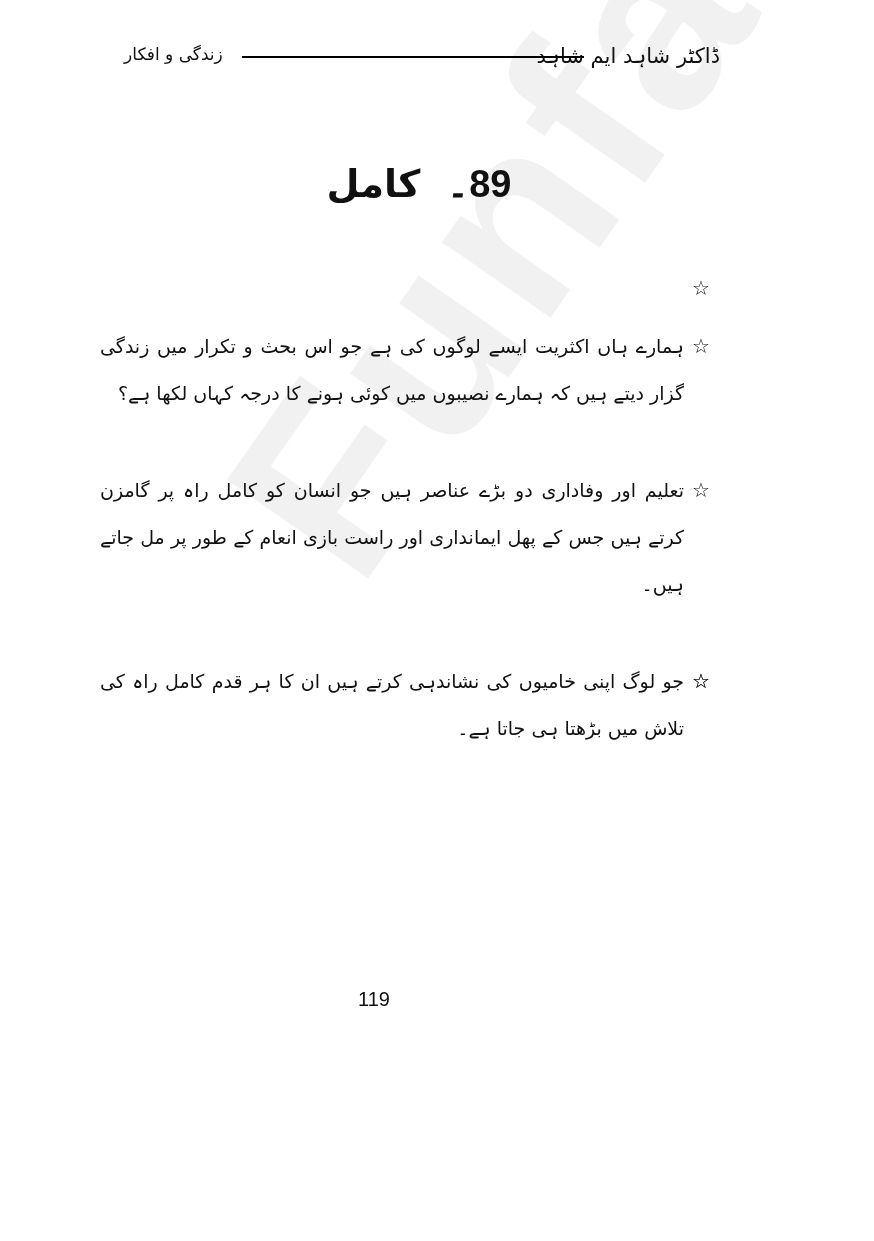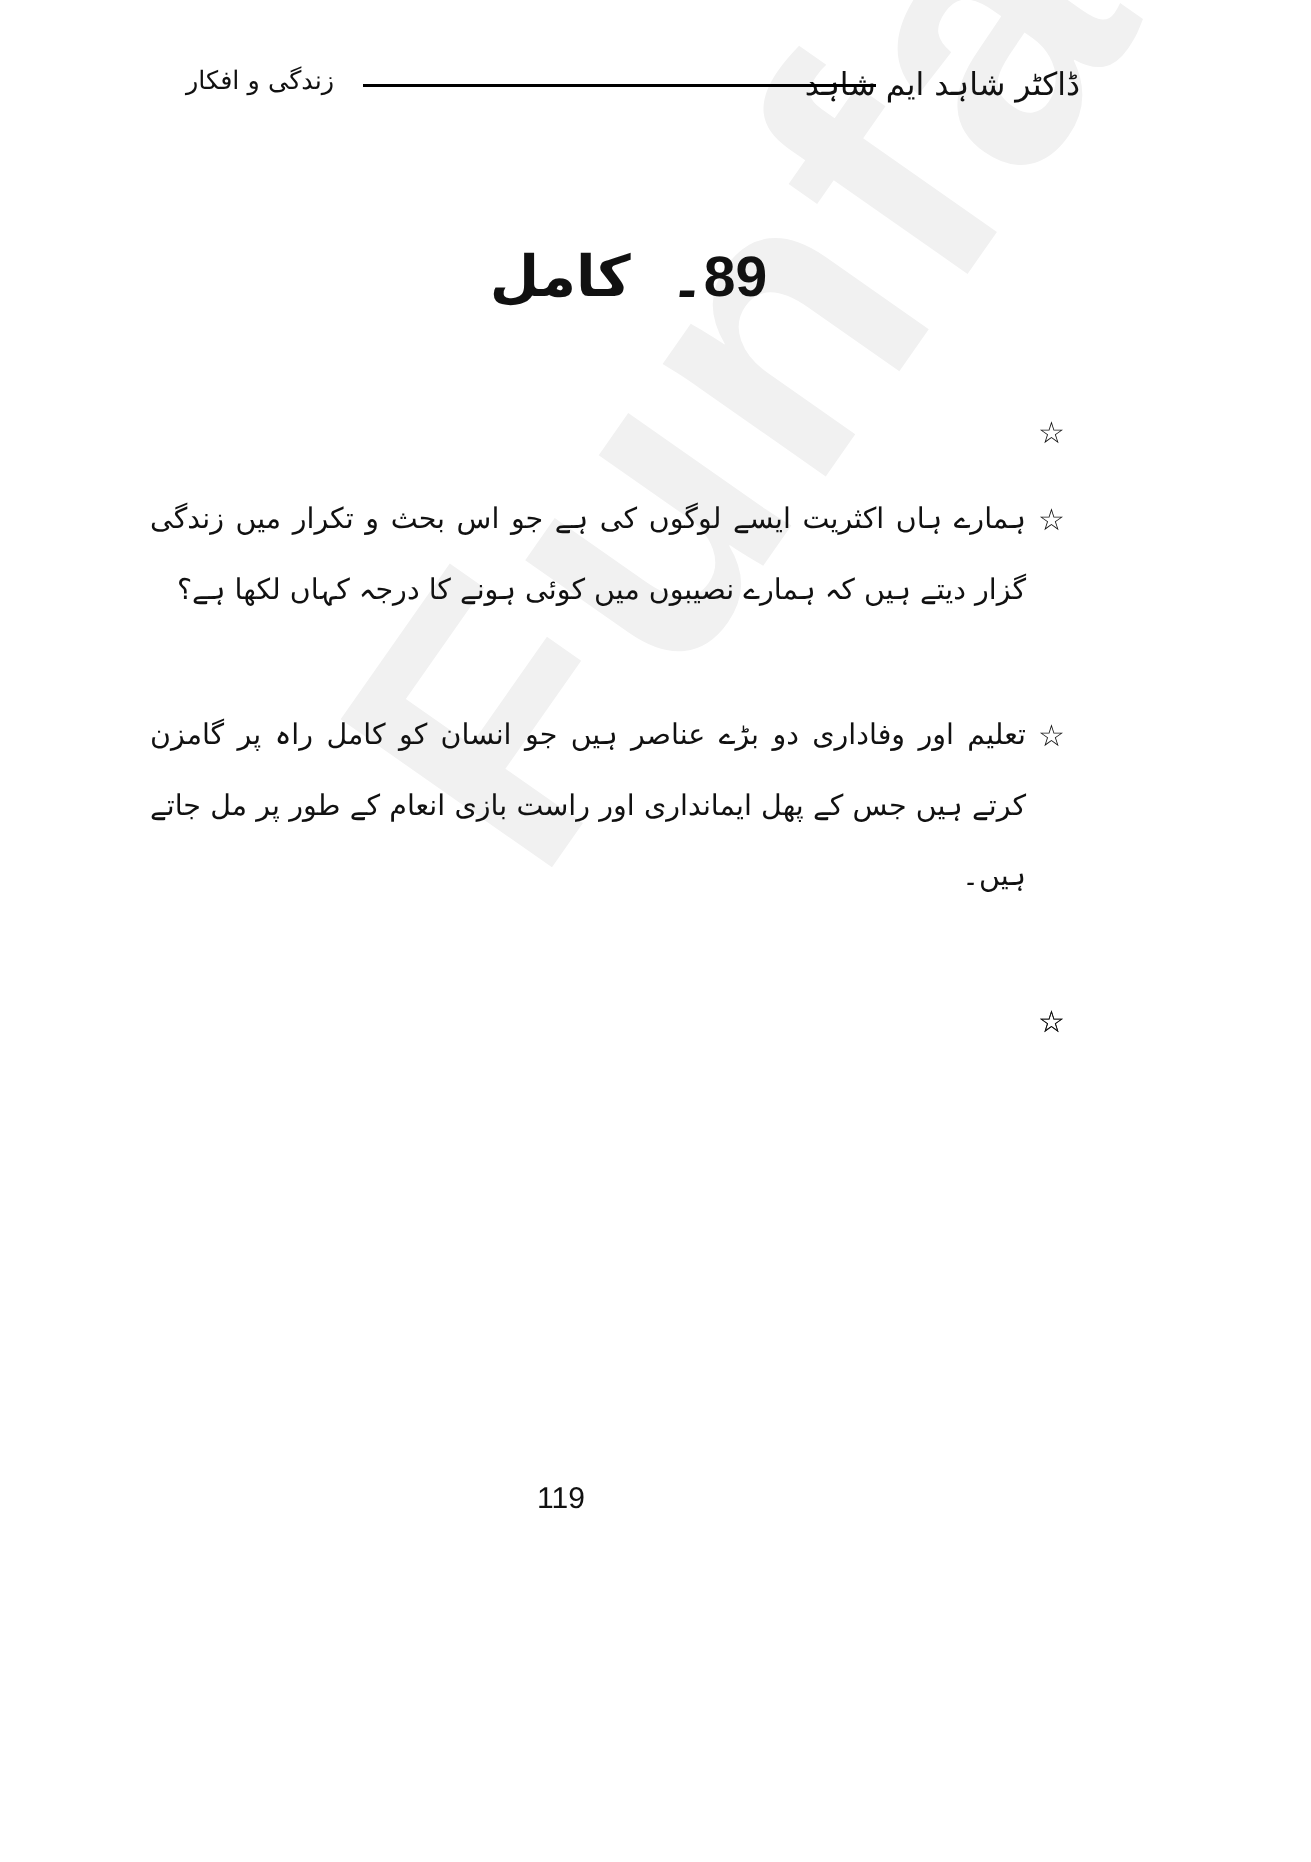--- a/index.html
+++ b/index.html
@@ -90,16 +90,17 @@
   </div>
   <div class="item item3">
     <span class="star">☆</span>
     <span>تعلیم اور وفاداری دو بڑے عناصر ہیں جو انسان کو کامل راہ پر گامزن کرتے ہیں جس کے پھل ایمانداری اور راست بازی انعام کے طور پر مل جاتے ہیں۔</span>
   </div>
   <div class="item item4">
     <span class="star">☆</span>
   </div>
   <div class="item item5">
     <span class="star">☆</span>
+    <span>جو لوگ اپنی خامیوں کی نشاندہی کرتے ہیں ان کا ہر قدم کامل راہ کی تلاش میں بڑھتا ہی جاتا ہے۔</span>
   </div>
 </div>
 
 <div class="page-number">119</div>
 
 </body></html>

